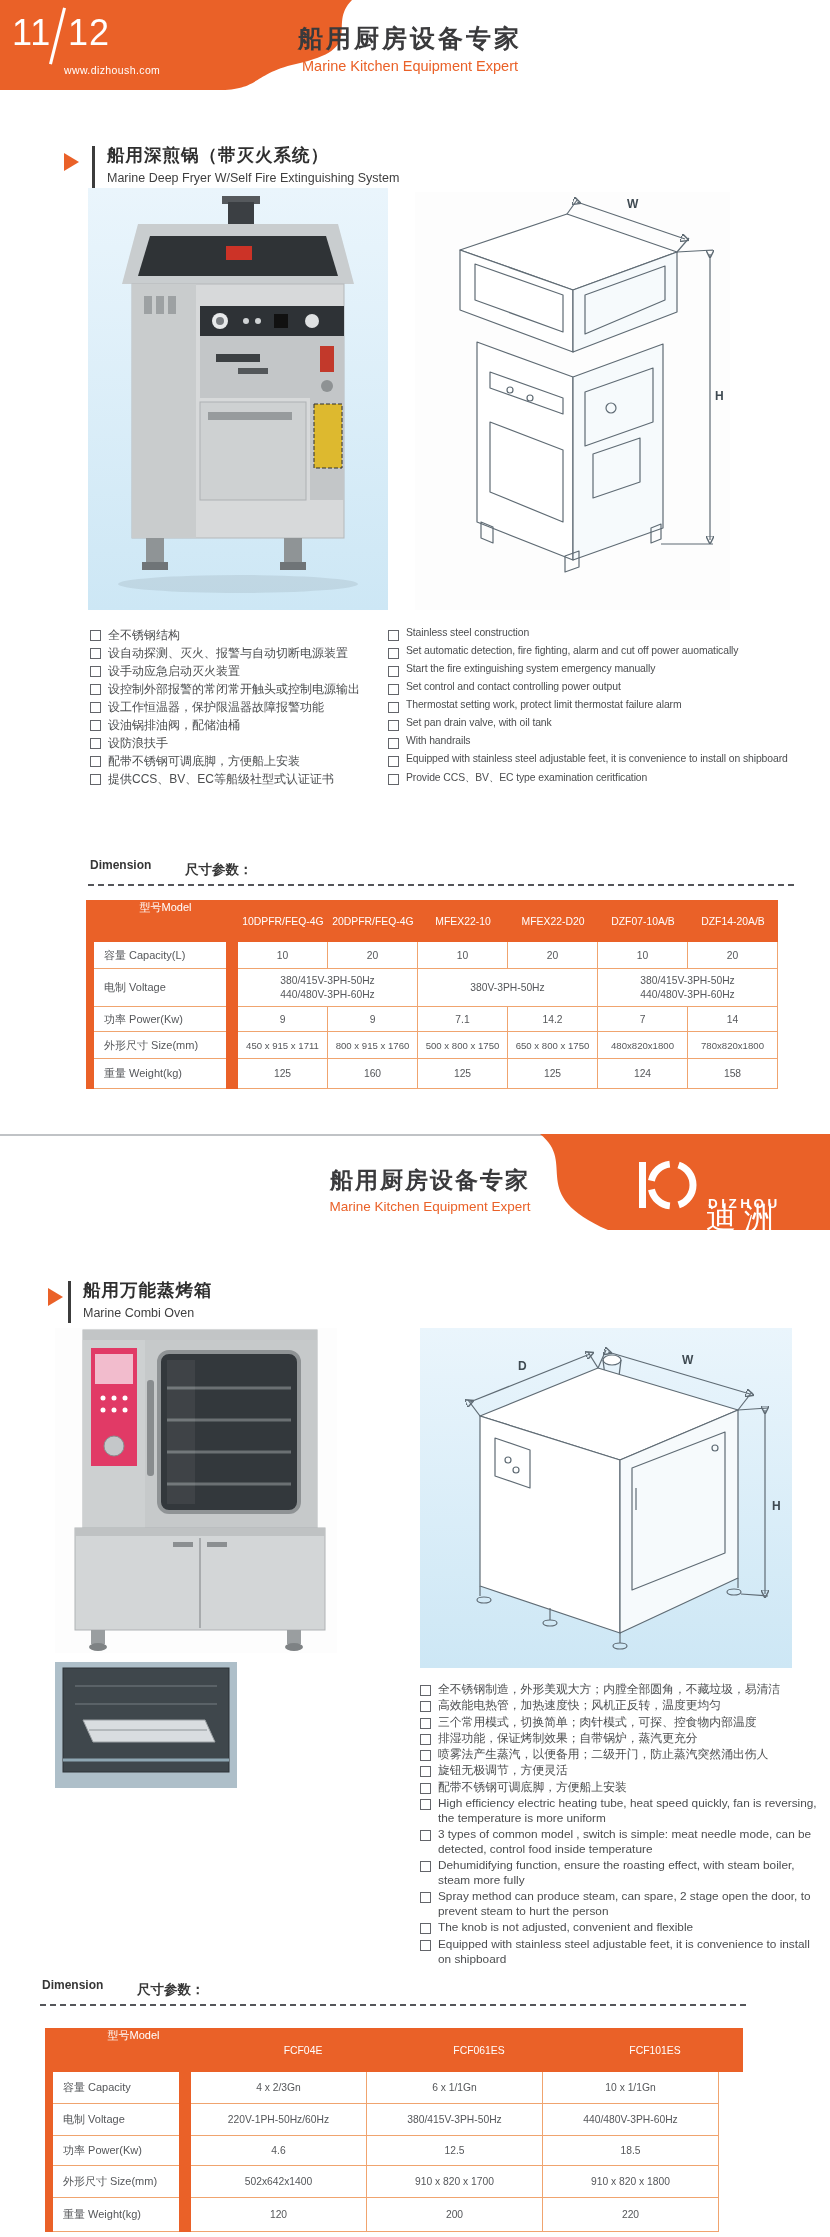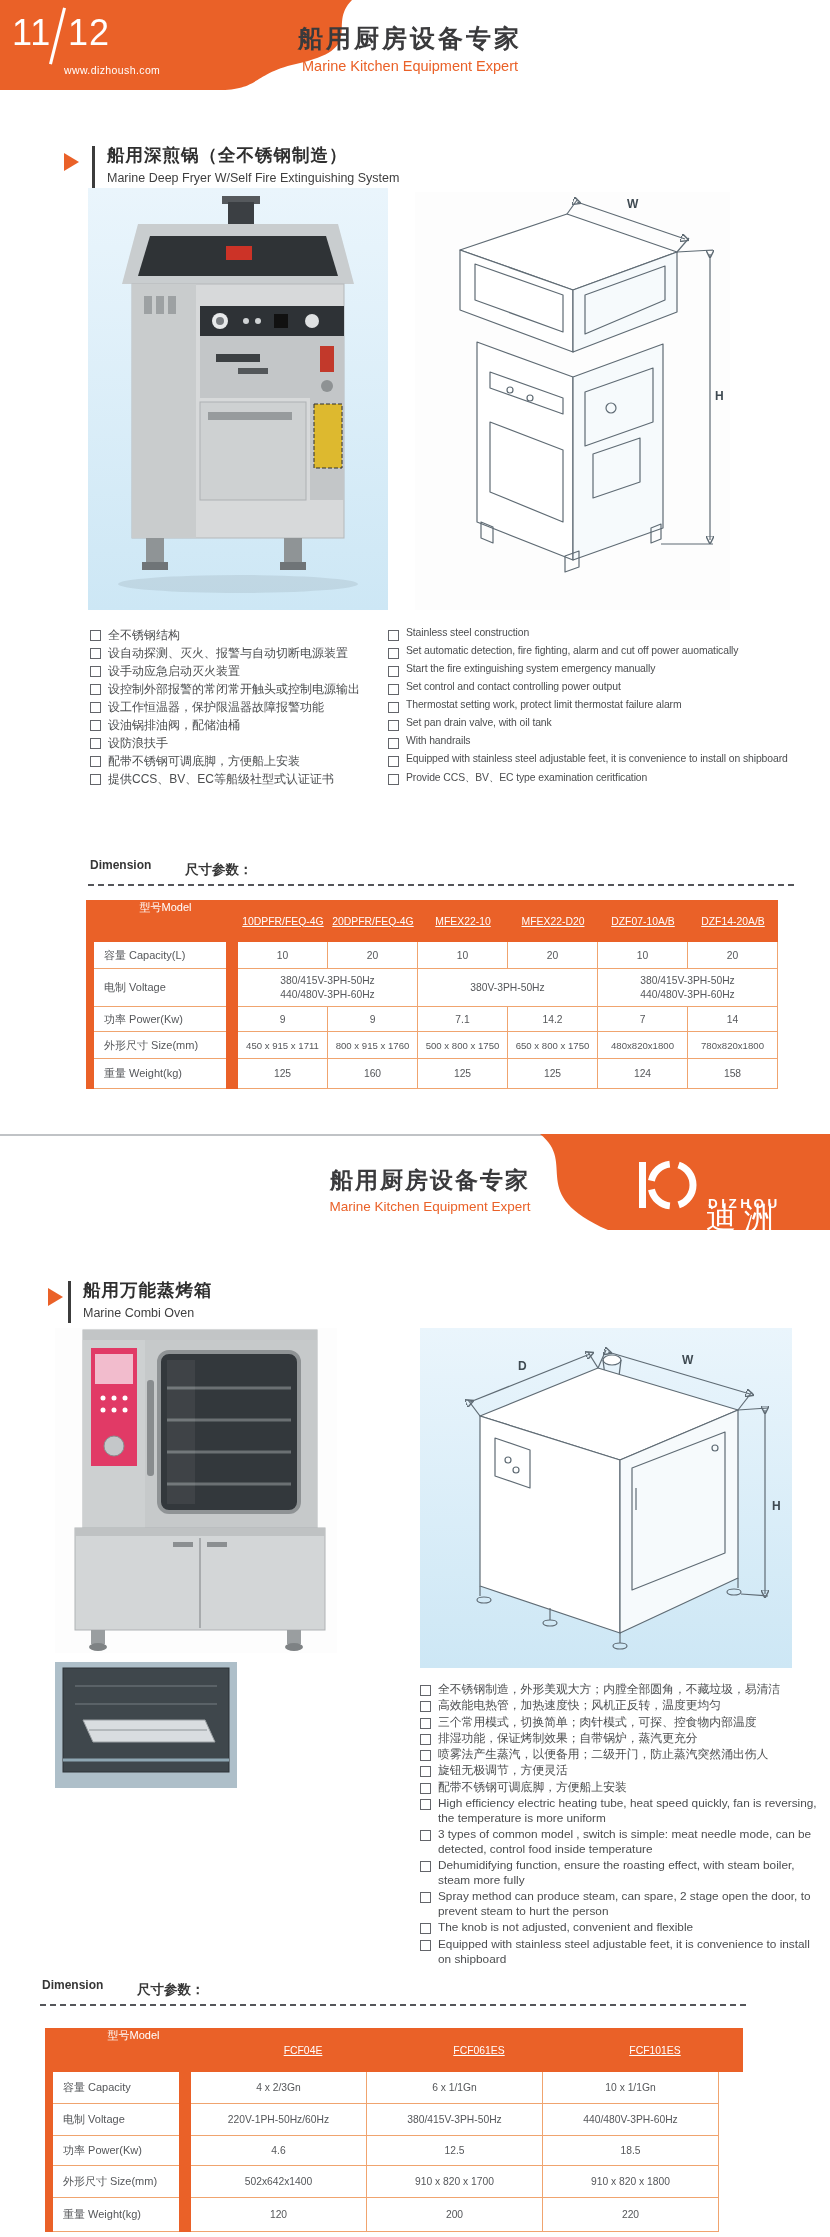--- a/index.html
+++ b/index.html
@@ -35,21 +35,21 @@
   
   .dim-en{position:absolute;font-size:12px;font-weight:600;color:#363636;}
   .dim-cn{position:absolute;font-size:13.5px;font-weight:700;color:#363636;}
   .dash{position:absolute;height:0;border-top:2px dashed #55565a;}
   .pgline{position:absolute;height:2px;background:#c0c3c6;}
   
   .tbl{position:absolute;}
   .thead{display:flex;background:var(--accent);color:#fff;}
   .thead .hlbl{box-sizing:border-box;padding-left:7px;display:flex;
                justify-content:center;font-size:11px;line-height:1.3;flex:none;}
-  .thead .hcell{display:flex;align-items:center;justify-content:center;font-size:10.4px;flex:none;text-decoration:underline;}
+  .thead .hcell{display:flex;align-items:center;justify-content:center;font-size:10.4px;flex:none;}
   .trow{display:flex;}
   .tbar{width:8px;background:var(--accent);flex:none;}
   .tsep{width:12px;background:var(--accent);flex:none;}
   .tlbl{box-sizing:border-box;background:#fff;border-bottom:1px solid var(--tborder);
         display:flex;align-items:center;padding-left:10px;font-size:11px;color:var(--tink);flex:none;}
   .tcell{box-sizing:border-box;border-right:1px solid var(--tborder);border-bottom:1px solid var(--tborder);
          display:flex;align-items:center;justify-content:center;font-size:10.3px;color:var(--tink);
          flex:none;background:#fff;text-align:center;}
   .t1 .hlbl{width:152px;} .t1 .hcell{width:90px;} .t1 .thead{height:42px;}
   .t1 .tlbl{width:132px;} .t1 .tcell{width:90px;}
@@ -74,21 +74,21 @@
 </svg>
 <div class="hnum" style="left:12px;top:12px">11</div>
 <div class="hslash" style="left:56px;top:7px"></div>
 <div class="hnum" style="left:68px;top:12px">12</div>
 <div class="hsite" style="left:64px;top:64px">www.dizhoush.com</div>
 <div class="title-cn" style="left:255px;top:22px;width:310px;font-size:25px;letter-spacing:3px">船用厨房设备专家</div>
 <div class="title-en" style="left:255px;top:58px;width:310px;font-size:14.5px">Marine Kitchen Equipment Expert</div>
 
 <div class="tri" style="left:64px;top:153px"></div>
 <div class="secbar" style="left:92px;top:146px"></div>
-<div class="sec-cn" style="left:107px;top:143px">船用深煎锅（全不锈钢制造）</div>
+<div class="sec-cn" style="left:107px;top:143px">船用深煎锅（带灭火系统）</div>
 <div class="sec-en" style="left:107px;top:171px">Marine Deep Fryer W/Self Fire Extinguishing System</div>
 
 <div class="photo-blue" style="left:88px;top:188px;width:300px;height:422px">
   <svg width="300" height="420" viewBox="0 0 300 420">
     <g>
       <rect x="134" y="8" width="38" height="8" fill="#55595d"></rect>
       <rect x="140" y="14" width="26" height="24" fill="#3b3f43"></rect>
       <polygon points="50,36 250,36 266,96 34,96" fill="#c9cdcf"></polygon>
       <polygon points="62,48 238,48 250,88 50,88" fill="#2f3336"></polygon>
       <rect x="138" y="58" width="26" height="14" fill="#cc3327"></rect>

